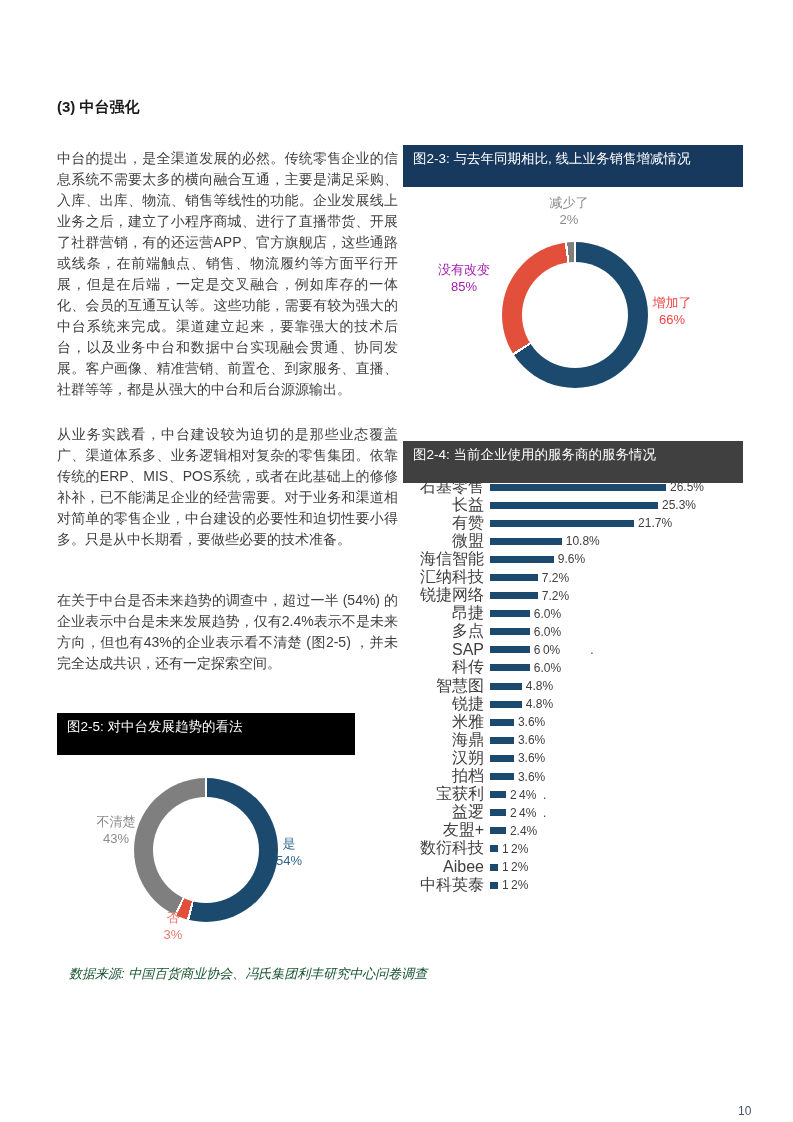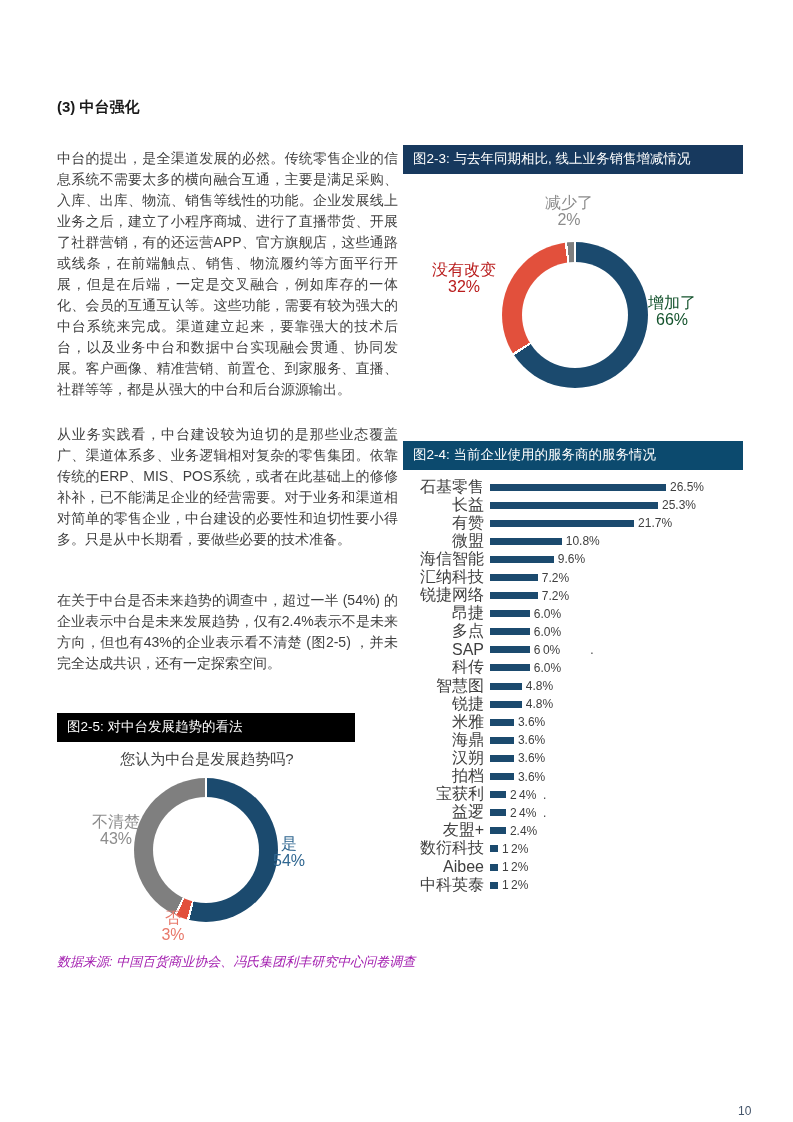--- a/index.html
+++ b/index.html
@@ -4,76 +4,76 @@
 <style>
   html,body{margin:0;padding:0;background:#fff;}
   .page{position:relative;width:793px;height:1122px;background:#fff;overflow:hidden;
         font-family:"Liberation Sans","DejaVu Sans",sans-serif;padding-left:8px;}
   .heading{position:absolute;left:57px;top:98px;margin:0;font-size:15px;font-weight:bold;color:#1a1a1a;}
   .body{position:absolute;left:57px;width:341px;margin:0;font-size:14px;line-height:21px;
         color:#3f3f3f;text-align:justify;}
   .p1{top:148px;}
   .p2{top:424px;}
   .p3{top:590px;}
-  .fig-header{position:absolute;height:29px;background:#17395e;color:#fff;font-size:13.5px;
+  .fig-header{position:absolute;height:42px;background:#17395e;color:#fff;font-size:13.5px;
         line-height:27px;padding-left:10px;box-sizing:border-box;white-space:nowrap;}
   .fh23{left:403px;top:145px;width:340px;}
   .fh24{left:403px;top:441px;width:340px;}
   .fh25{left:57px;top:713px;width:298px;}
   .donut{position:absolute;border-radius:50%;}
   .donut::after{content:"";position:absolute;background:#fff;border-radius:50%;}
   .d23{left:502px;top:242px;width:146px;height:146px;}
   .d23::after{inset:20px;}
   .d25{left:134px;top:778px;width:144px;height:144px;}
   .d25::after{inset:19px;}
-  .dlabel{position:absolute;font-size:16px;line-height:17px;text-align:center;}
+  .dlabel{position:absolute;font-size:13px;line-height:17px;text-align:center;}
   .l-dec{left:533px;top:194px;width:72px;}
   .l-noch{left:428px;top:261px;width:72px;}
   .l-inc{left:640px;top:294px;width:64px;}
   .l-unclear{left:84px;top:813px;width:64px;}
   .l-yes{left:261px;top:835px;width:56px;}
   .l-no{left:146px;top:909px;width:54px;}
   .subtitle{position:absolute;left:57px;top:750px;width:300px;text-align:center;
         font-size:15px;color:#3f3f3f;}
   .barchart{position:absolute;left:403px;top:478px;width:375px;}
   .brow{display:flex;align-items:center;height:18.1px;}
   .blabel{width:81px;text-align:right;font-size:16px;color:#3f3f3f;flex:none;white-space:nowrap;}
   .bar{height:7px;margin-left:6px;flex:none;}
   .bval{margin-left:4px;font-size:12px;color:#3f3f3f;white-space:pre;}
-  .source{position:absolute;left:57px;top:953px;margin:0;font-size:13px;font-style:italic;color:#a21caf;}
+  .source{position:absolute;left:57px;top:953px;margin:12px;font-size:13px;font-style:italic;color:#14532d;}
   .pageno{position:absolute;left:738px;top:1064px;font-size:12px;color:#44546a;margin-top:40px;}
 </style>
 </head>
 <body>
 
 <div class="page">
 
   <h2 class="heading">(3) 中台强化</h2>
   <p class="body p2">从业务实践看，中台建设较为迫切的是那些业态覆盖广、渠道体系多、业务逻辑相对复杂的零售集团。依靠传统的ERP、MIS、POS系统，或者在此基础上的修修补补，已不能满足企业的经营需要。对于业务和渠道相对简单的零售企业，中台建设的必要性和迫切性要小得多。只是从中长期看，要做些必要的技术准备。</p>
   <p class="body p1">中台的提出，是全渠道发展的必然。传统零售企业的信息系统不需要太多的横向融合互通，主要是满足采购、入库、出库、物流、销售等线性的功能。企业发展线上业务之后，建立了小程序商城、进行了直播带货、开展了社群营销，有的还运营APP、官方旗舰店，这些通路或线条，在前端触点、销售、物流履约等方面平行开展，但是在后端，一定是交叉融合，例如库存的一体化、会员的互通互认等。这些功能，需要有较为强大的中台系统来完成。渠道建立起来，要靠强大的技术后台，以及业务中台和数据中台实现融会贯通、协同发展。客户画像、精准营销、前置仓、到家服务、直播、社群等等，都是从强大的中台和后台源源输出。</p>
   <p class="body p3">在关于中台是否未来趋势的调查中，超过一半 (54%) 的企业表示中台是未来发展趋势，仅有2.4%表示不是未来方向，但也有43%的企业表示看不清楚 (图2-5) ，并未完全达成共识，还有一定探索空间。</p>
 
   <div class="fig-header fh23" style="background: rgb(23, 57, 94);">
     <span>图2-3: 与去年同期相比, 线上业务销售增减情况</span>
   </div>
   <div class="donut d23" style="background: conic-gradient(rgb(255, 255, 255) 0deg, rgb(255, 255, 255) 1deg, rgb(27, 74, 110) 1deg, rgb(27, 74, 110) 236.6deg, rgb(255, 255, 255) 236.6deg, rgb(255, 255, 255) 237.6deg, rgb(255, 255, 255) 237.6deg, rgb(255, 255, 255) 238.6deg, rgb(226, 80, 60) 238.6deg, rgb(226, 80, 60) 351.8deg, rgb(255, 255, 255) 351.8deg, rgb(255, 255, 255) 352.8deg, rgb(255, 255, 255) 352.8deg, rgb(255, 255, 255) 353.8deg, rgb(127, 127, 127) 353.8deg, rgb(127, 127, 127) 359deg, rgb(255, 255, 255) 359deg, rgb(255, 255, 255) 360deg);"></div>
   <div class="dlabel l-dec" style="color: rgb(140, 140, 140);">
     <div>减少了</div>
     <div>2%</div>
   </div>
-  <div class="dlabel l-noch" style="color: #b91c1c;">
+  <div class="dlabel l-noch" style="color: #a21caf;">
     <div>没有改变</div>
-    <div>32%</div>
-  </div>
-  <div class="dlabel l-inc" style="color: #14532d;">
+    <div>85%</div>
+  </div>
+  <div class="dlabel l-inc" style="color: #ef4444;">
     <div>增加了</div>
     <div>66%</div>
   </div>
 
-  <div class="fig-header fh24" style="background: #0c4a6e;">
+  <div class="fig-header fh24" style="background: #404040;">
     <span>图2-4: 当前企业使用的服务商的服务情况</span>
   </div>
   <div class="barchart">
     <div class="brow">
         <span class="blabel">石基零售</span>
         <span class="bar" style="width: 175.96px; background: rgb(27, 74, 110);"></span>
         <span class="bval">26.5%</span>
       </div>
     <div class="brow">
         <span class="blabel">长益</span>
@@ -183,21 +183,20 @@
     <div class="brow">
         <span class="blabel">中科英泰</span>
         <span class="bar" style="width: 7.968px; background: rgb(27, 74, 110);"></span>
         <span class="bval">1 2%</span>
       </div>
   </div>
 
   <div class="fig-header fh25" style="background: #000000;">
     <span>图2-5: 对中台发展趋势的看法</span>
   </div>
-  <div class="subtitle">您认为中台是发展趋势吗?</div>
   <div class="donut d25" style="background: conic-gradient(rgb(255, 255, 255) 0deg, rgb(255, 255, 255) 1deg, rgb(27, 74, 110) 1deg, rgb(27, 74, 110) 193.4deg, rgb(255, 255, 255) 193.4deg, rgb(255, 255, 255) 194.4deg, rgb(255, 255, 255) 194.4deg, rgb(255, 255, 255) 195.4deg, rgb(226, 80, 60) 195.4deg, rgb(226, 80, 60) 204.2deg, rgb(255, 255, 255) 204.2deg, rgb(255, 255, 255) 205.2deg, rgb(255, 255, 255) 205.2deg, rgb(255, 255, 255) 206.2deg, rgb(127, 127, 127) 206.2deg, rgb(127, 127, 127) 359deg, rgb(255, 255, 255) 359deg, rgb(255, 255, 255) 360deg);"></div>
   <div class="dlabel l-unclear" style="color: rgb(140, 140, 140);">
     <div>不清楚</div>
     <div>43%</div>
   </div>
   <div class="dlabel l-yes" style="color: rgb(47, 102, 144);">
     <div>是</div>
     <div>54%</div>
   </div>
   <div class="dlabel l-no" style="color: rgb(232, 121, 107);">

